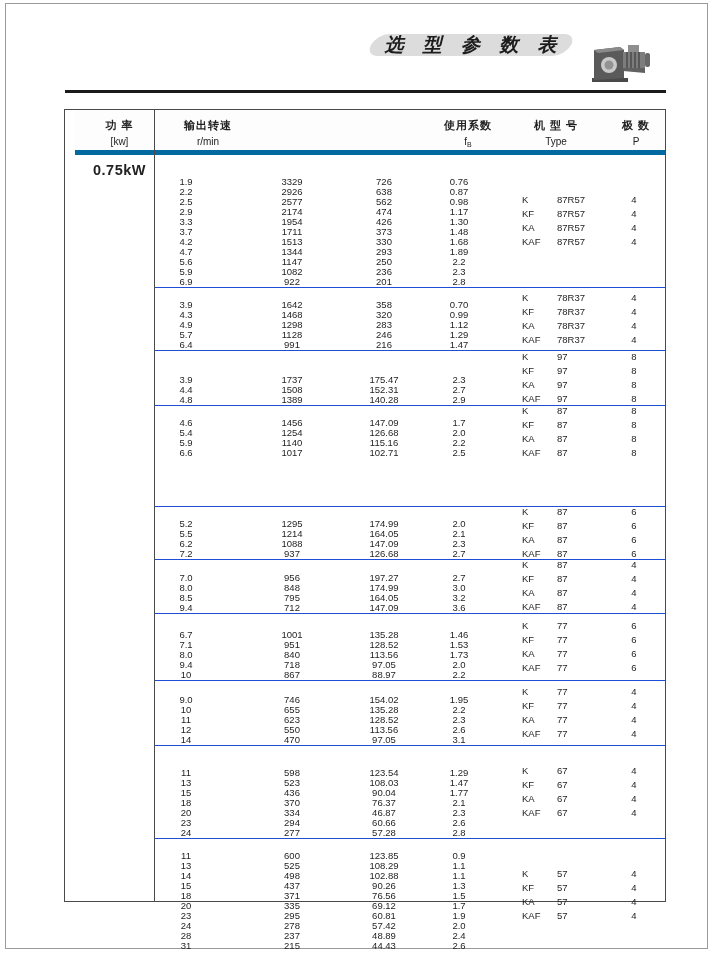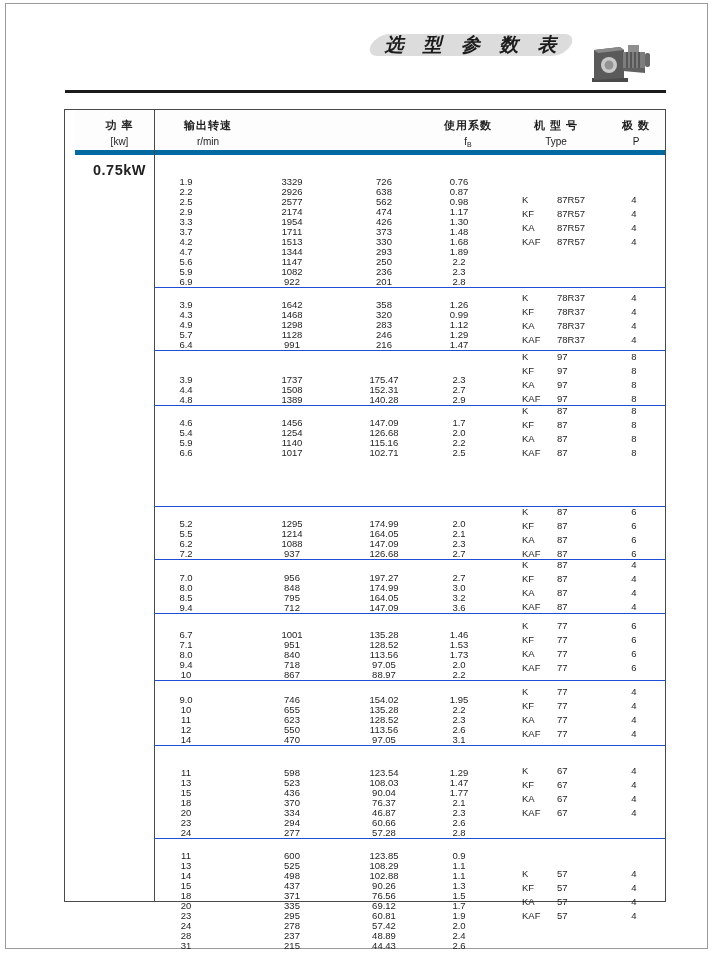--- a/index.html
+++ b/index.html
@@ -206,21 +206,21 @@
                 <span class="t-pole">4</span>
               </div>
             </div>
           </div>
           <div class="block blk1">
             <div class="rows">
               <div class="data-row">
                 <span class="cell c-speed">3.9</span>
                 <span class="cell c-torque">1642</span>
                 <span class="cell c-ratio">358</span>
-                <span class="cell c-fb">1.26</span>
+                <span class="cell c-fb">0.70</span>
               </div>
               <div class="data-row">
                 <span class="cell c-speed">4.3</span>
                 <span class="cell c-torque">1468</span>
                 <span class="cell c-ratio">320</span>
                 <span class="cell c-fb">0.99</span>
               </div>
               <div class="data-row">
                 <span class="cell c-speed">4.9</span>
                 <span class="cell c-torque">1298</span>

